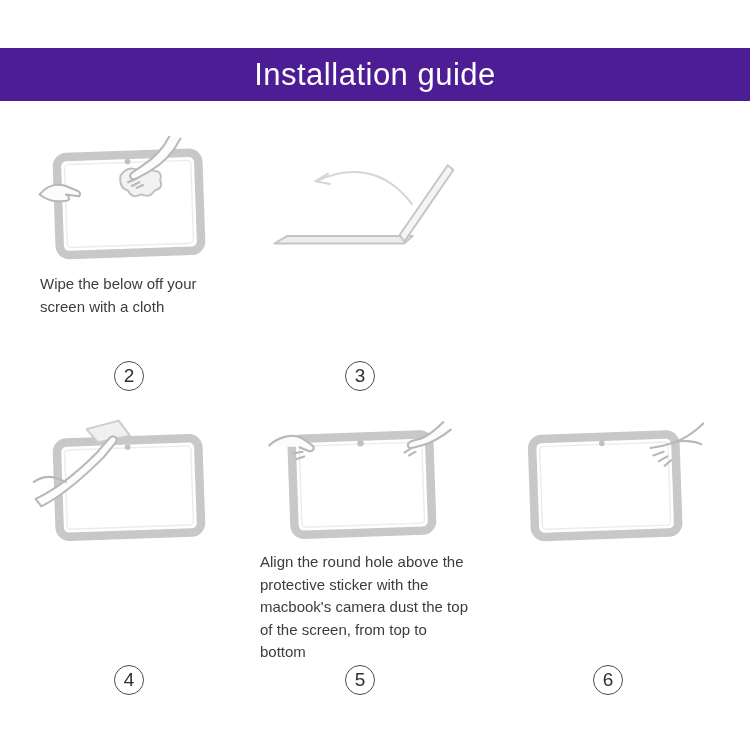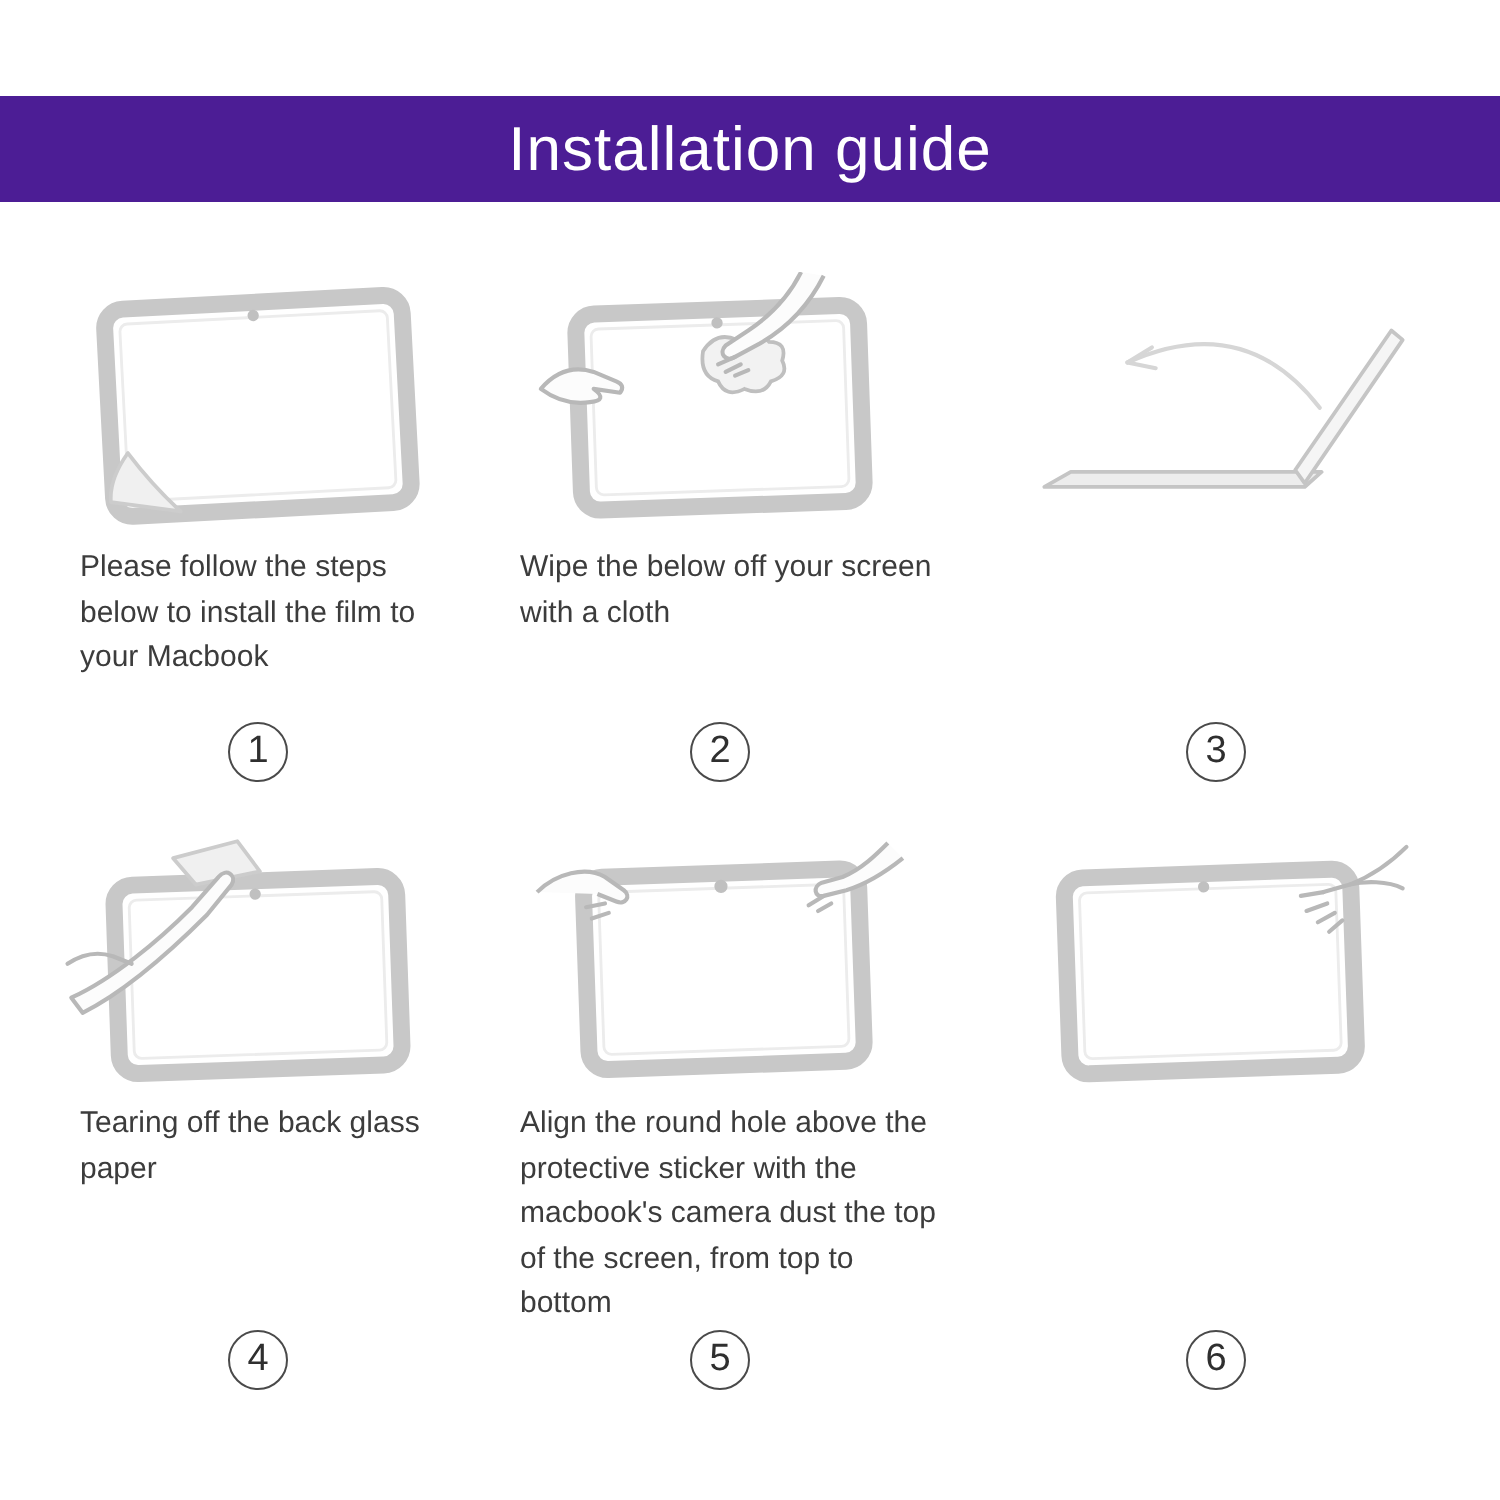--- a/index.html
+++ b/index.html
@@ -51,34 +51,20 @@
 <body>
 
 <div class="banner">
   <span>Installation guide</span>
 </div>
 
 <div class="rows">
 
   <div class="row row1">
 
-    <div class="step">
-      <div class="illus">
-        <svg viewBox="0 0 210 140">
-          <g transform="rotate(-3 105 72)">
-            <rect class="bez" x="26" y="16" width="158" height="110" rx="10"></rect>
-            <rect class="inner" x="34" y="24" width="142" height="94" rx="4"></rect>
-            <circle class="cam" cx="105" cy="23" r="3"></circle>
-          </g>
-          <path class="flap" d="M27 122 L64 127 Q48 112 36 96 Q26 110 27 122 Z"></path>
-        </svg>
-      </div>
-      <div class="caption">Please follow the steps below to install the film to your Macbook</div>
-      <div class="num">1</div>
-    </div>
 
     <div class="step">
       <div class="illus">
         <svg viewBox="0 0 210 140">
           <g transform="rotate(-2 105 72)">
             <rect class="bez" x="30" y="20" width="150" height="104" rx="10"></rect>
             <rect class="inner" x="38" y="28" width="134" height="88" rx="4"></rect>
             <circle class="cam" cx="105" cy="27" r="3"></circle>
           </g>
           <path d="M96 42 q7 -11 18 -6 q10 -7 17 1 q10 0 7 10 q4 8 -6 11 q-4 8 -14 4 q-10 5 -14 -4 q-10 -3 -8 -16 Z" fill="#f2f2f2" stroke="#bfbfbf" stroke-width="2"></path>
@@ -112,21 +98,20 @@
           <g transform="rotate(-2 105 78)">
             <rect class="bez" x="30" y="28" width="150" height="100" rx="10"></rect>
             <rect class="inner" x="38" y="36" width="134" height="84" rx="4"></rect>
             <circle class="cam" cx="105" cy="35" r="3"></circle>
           </g>
           <path class="flap" d="M60 16 L94 7 L106 23 L72 30 Z"></path>
           <path class="hand" d="M6 90 C28 80 52 60 70 42 L84 26 C88 21 94 25 91 30 L78 46 C60 64 36 86 12 98 Z"></path>
           <path class="ln" d="M4 72 q12 -8 24 -4 l10 4"></path>
         </svg>
       </div>
-      <div class="caption">Tearing off the back glass paper</div>
       <div class="num">4</div>
     </div>
 
     <div class="step">
       <div class="illus">
         <svg viewBox="0 0 210 140">
           <g transform="rotate(-2 105 74)">
             <rect class="bez" x="34" y="24" width="146" height="102" rx="10"></rect>
             <rect class="inner" x="42" y="32" width="130" height="86" rx="4"></rect>
             <circle class="cam" cx="107" cy="31" r="3.5"></circle>

